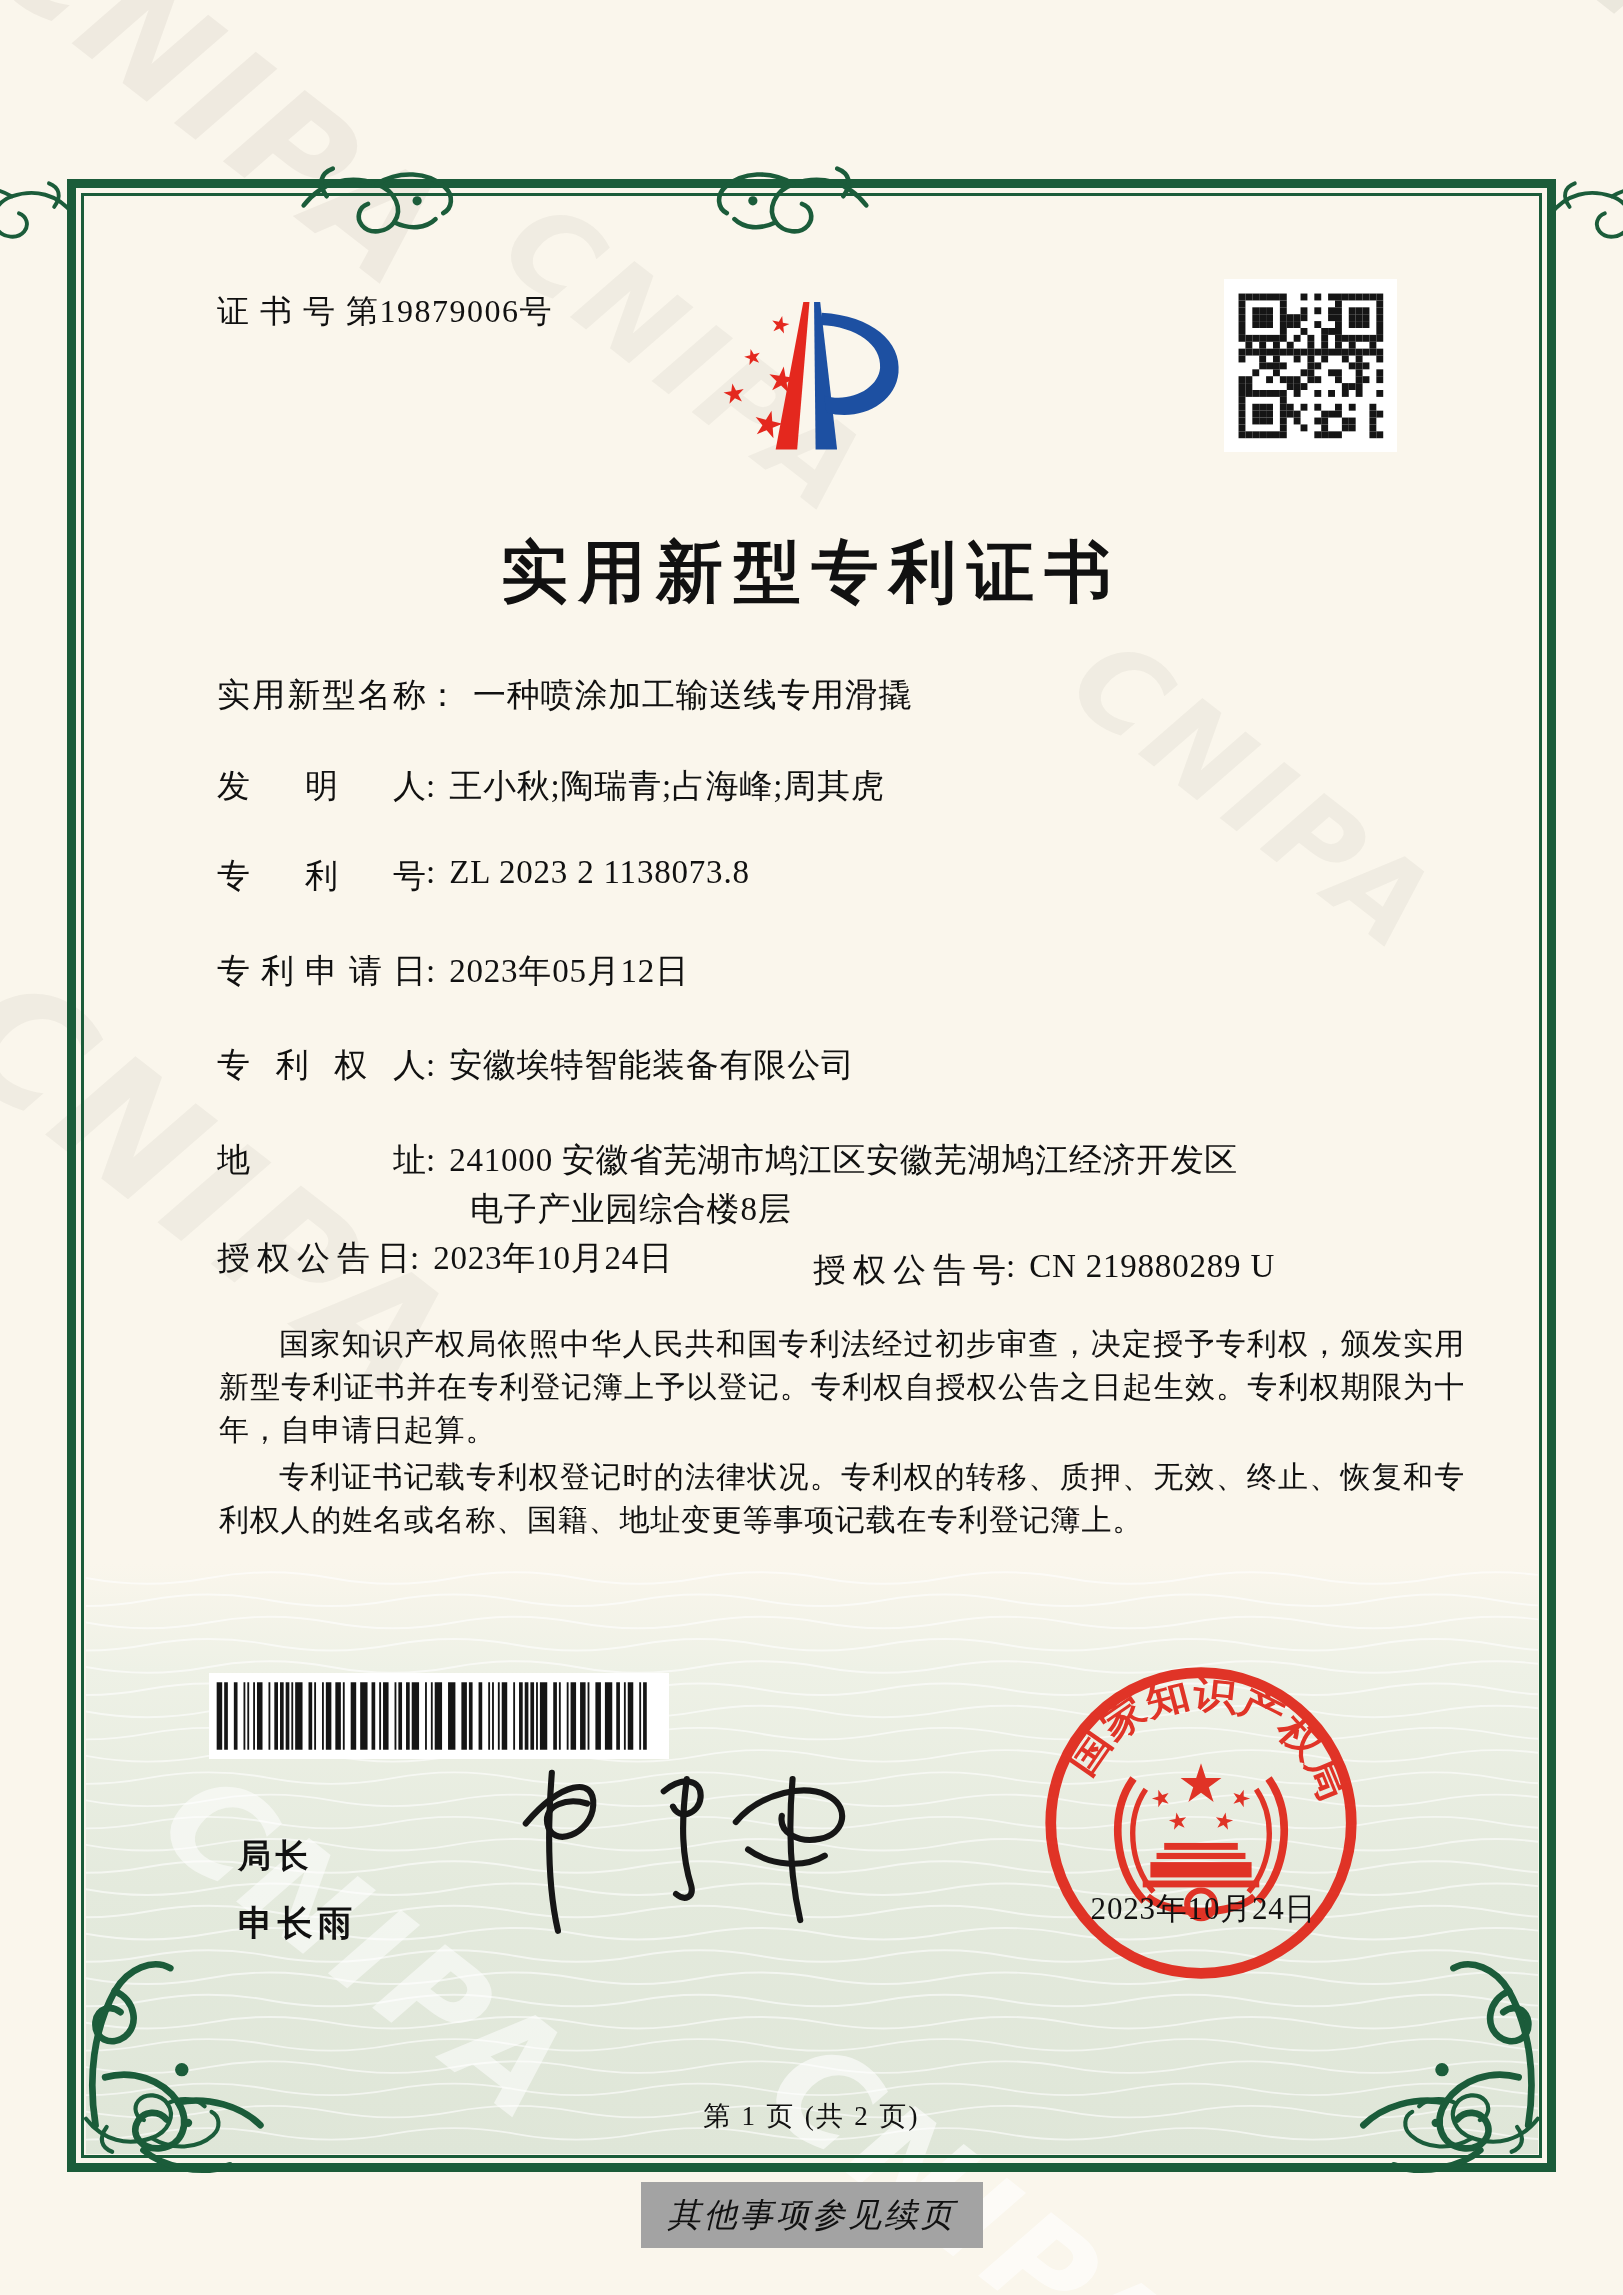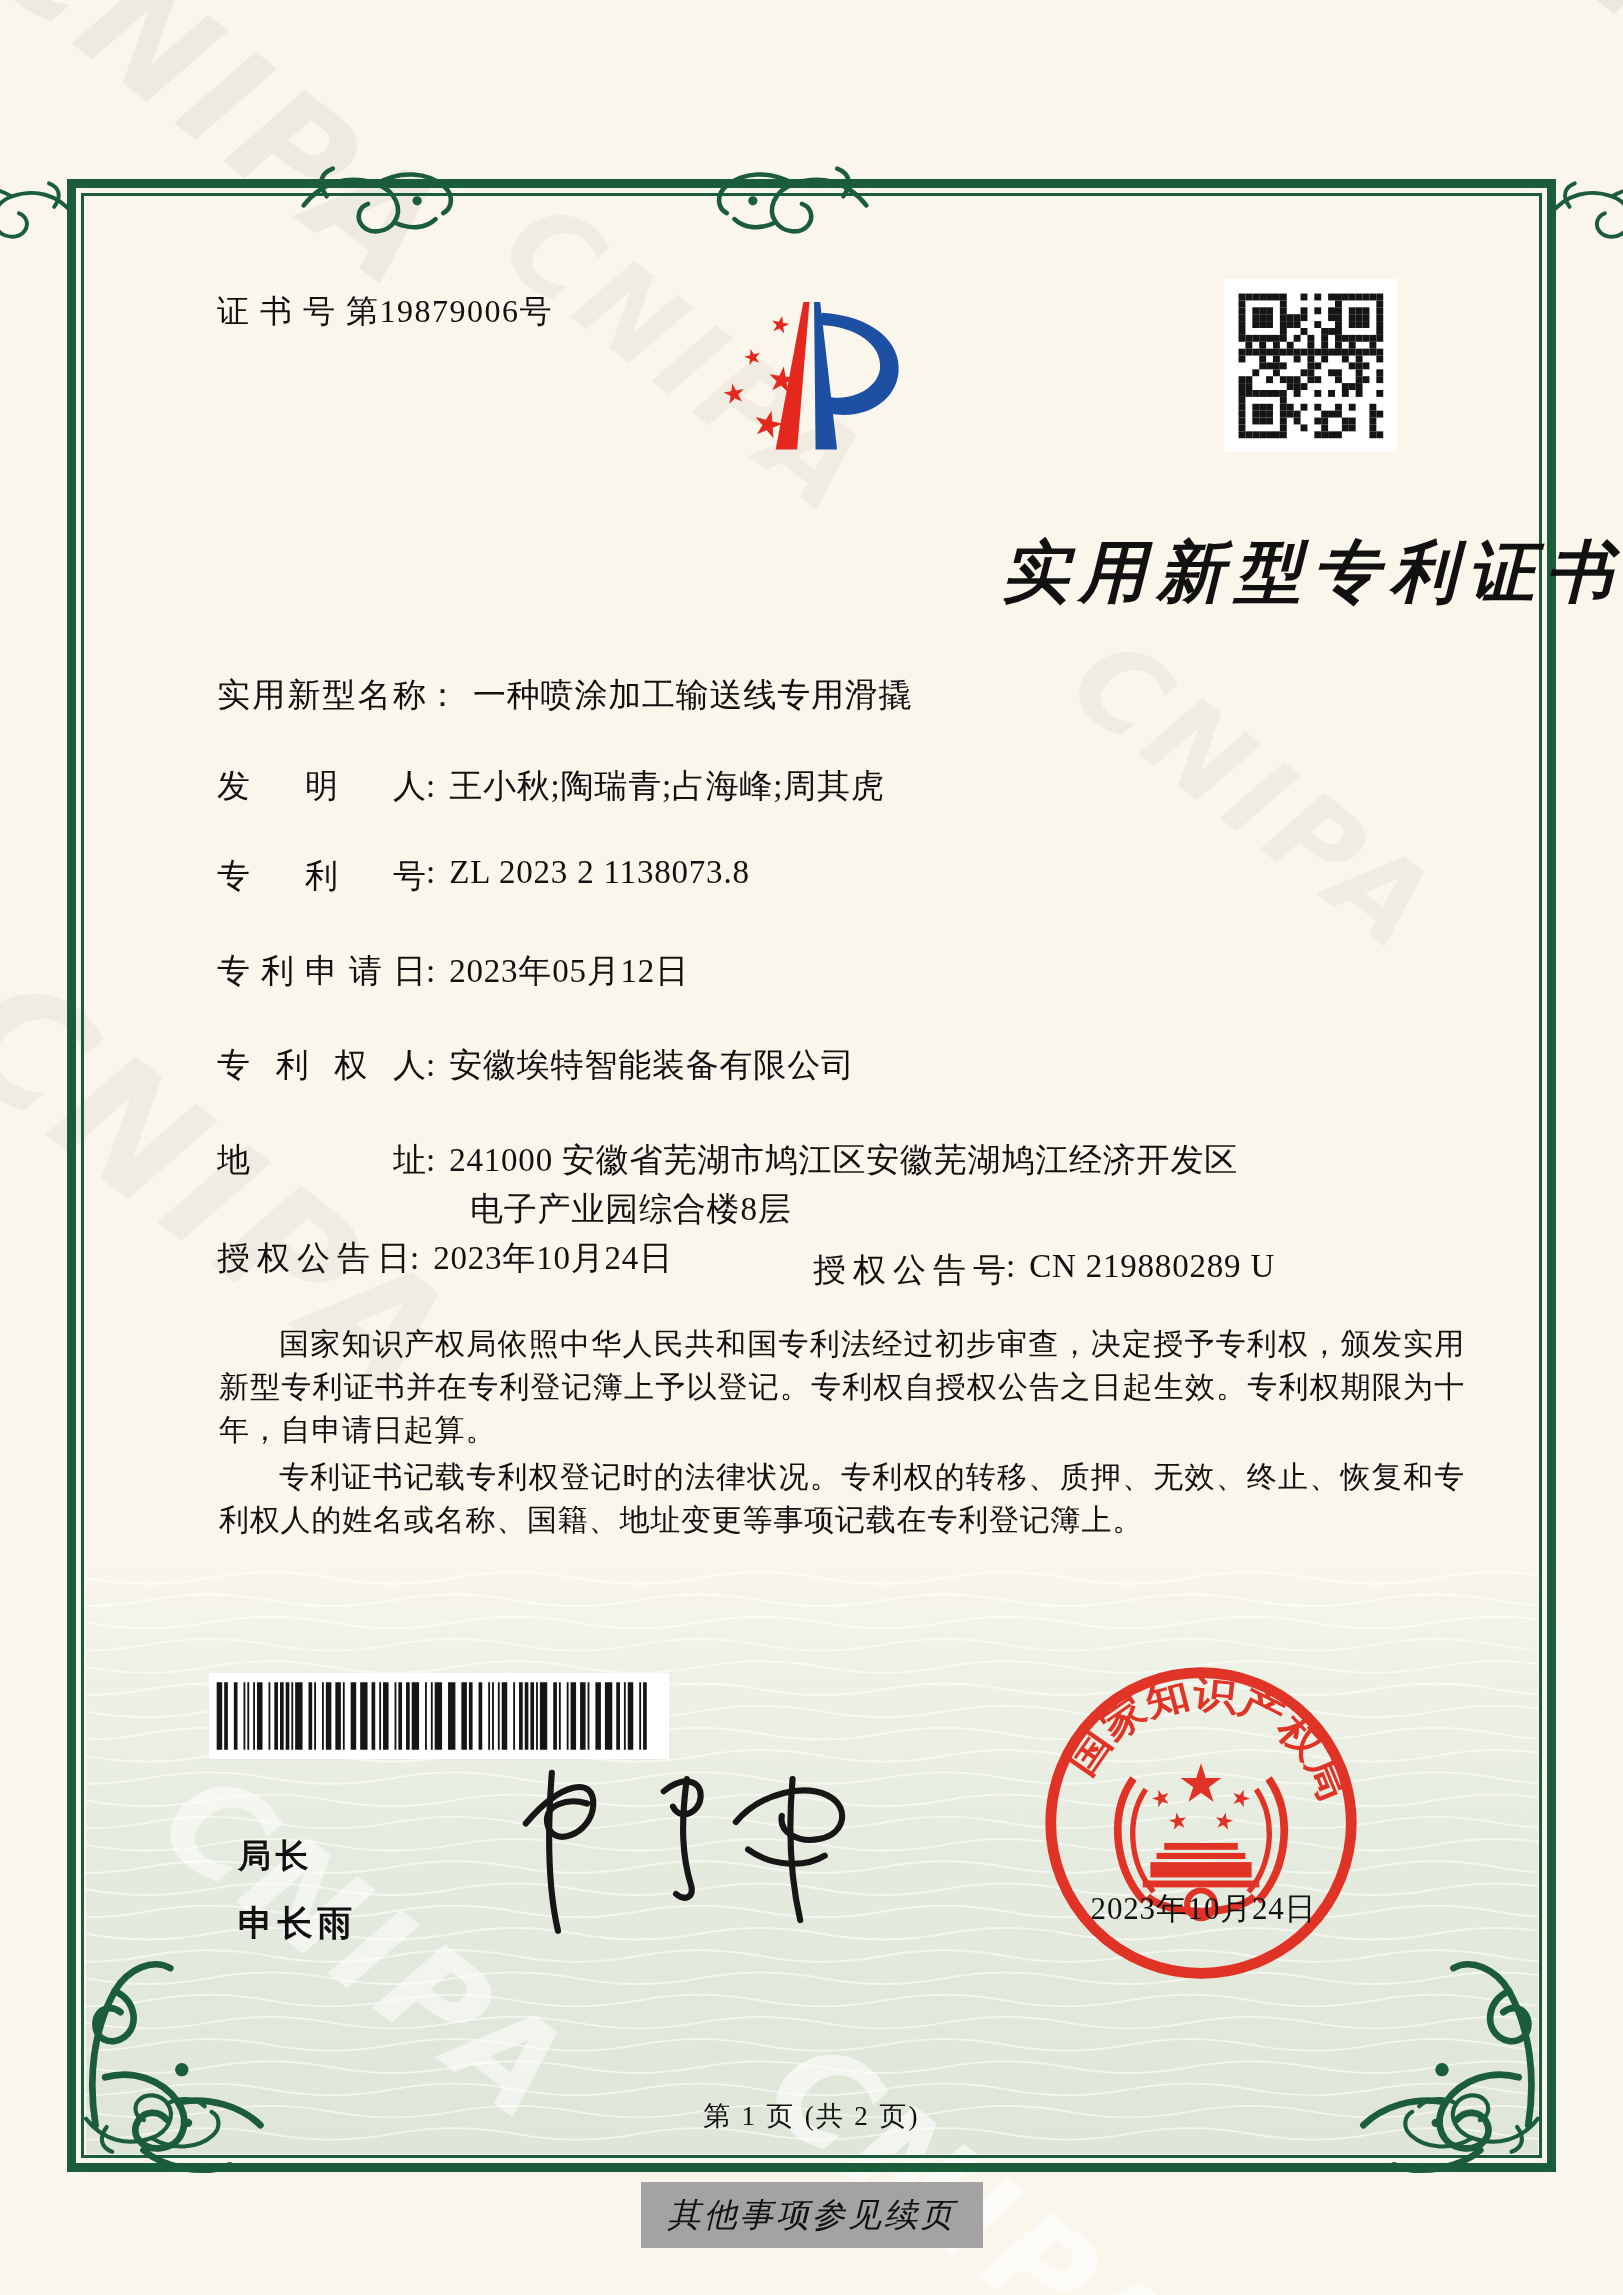--- a/index.html
+++ b/index.html
@@ -13,22 +13,22 @@
   
   #band{left:86px;top:1564px;width:1452px;height:590px;z-index:0;
         background:linear-gradient(180deg,#faf6ec 0%,#eef1e6 18%,#e4eadd 55%,#dfe6d8 100%);}
   
   #frame-outer{left:67px;top:179px;width:1471px;height:1975px;border:9.2px solid #1b5c3a;z-index:2;pointer-events:none;}
   #frame-inner{position:absolute;left:5.4px;top:5.4px;right:5.4px;bottom:5.4px;border:3.1px solid #1b5c3a;}
   
   #cert-no{left:217px;top:290px;font-size:32px;letter-spacing:1.5px;z-index:3;}
   #logo{left:682px;top:282px;z-index:3;}
   #qr-box{left:1224px;top:279px;width:173px;height:173px;background:#fff;z-index:3;}
-  #title{left:0;top:527px;width:1623px;text-align:right;font-size:67px;font-weight:bold;
-         letter-spacing:10.7px;z-index:3;font-style:italic;}
+  #title{left:0;top:527px;width:1623px;text-align:center;font-size:67px;font-weight:bold;
+         letter-spacing:10.7px;z-index:3;}
   
   .frow{position:absolute;left:217px;font-size:33px;z-index:3;white-space:nowrap;}
   .flabel{display:inline-block;width:209px;text-align:justify;text-align-last:justify;vertical-align:top;}
   .flabel2{display:inline-block;width:193px;text-align:justify;text-align-last:justify;vertical-align:top;}
   .fcolon{display:inline-block;margin-right:14px;}
   .fvalue{letter-spacing:0.8px;}
   
   .bodyp{position:absolute;left:219px;width:1246px;font-size:30px;line-height:43px;
          text-align:justify;text-indent:2em;z-index:3;letter-spacing:0.8px;}
   

